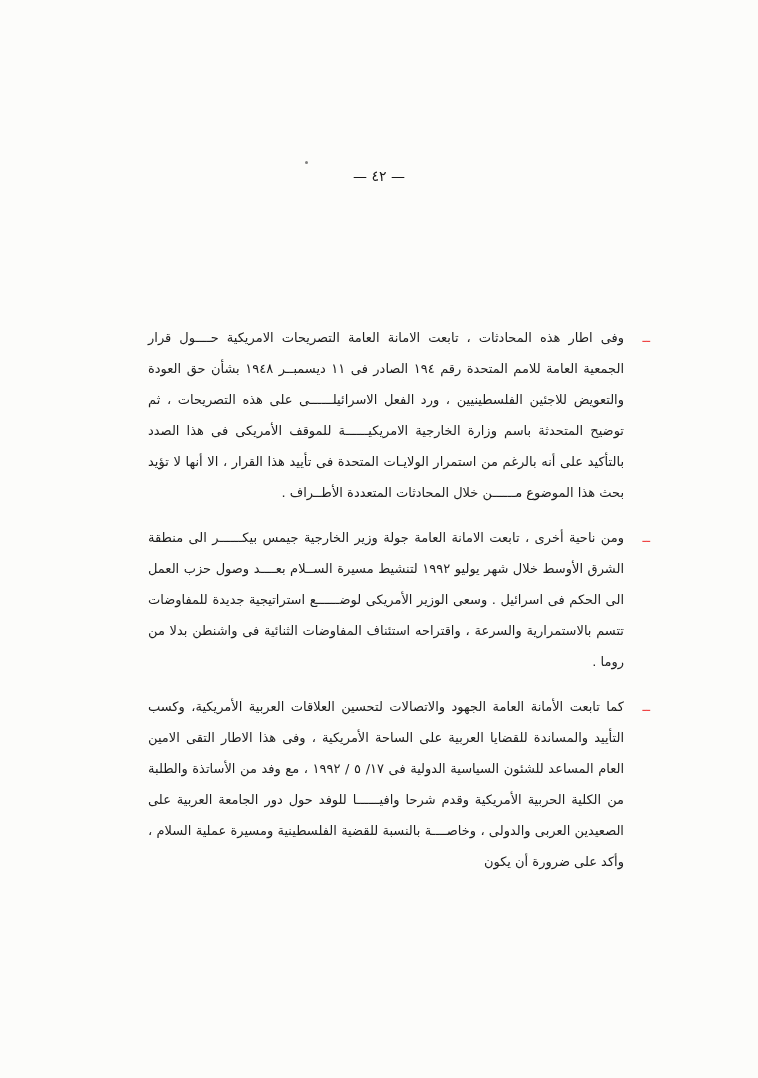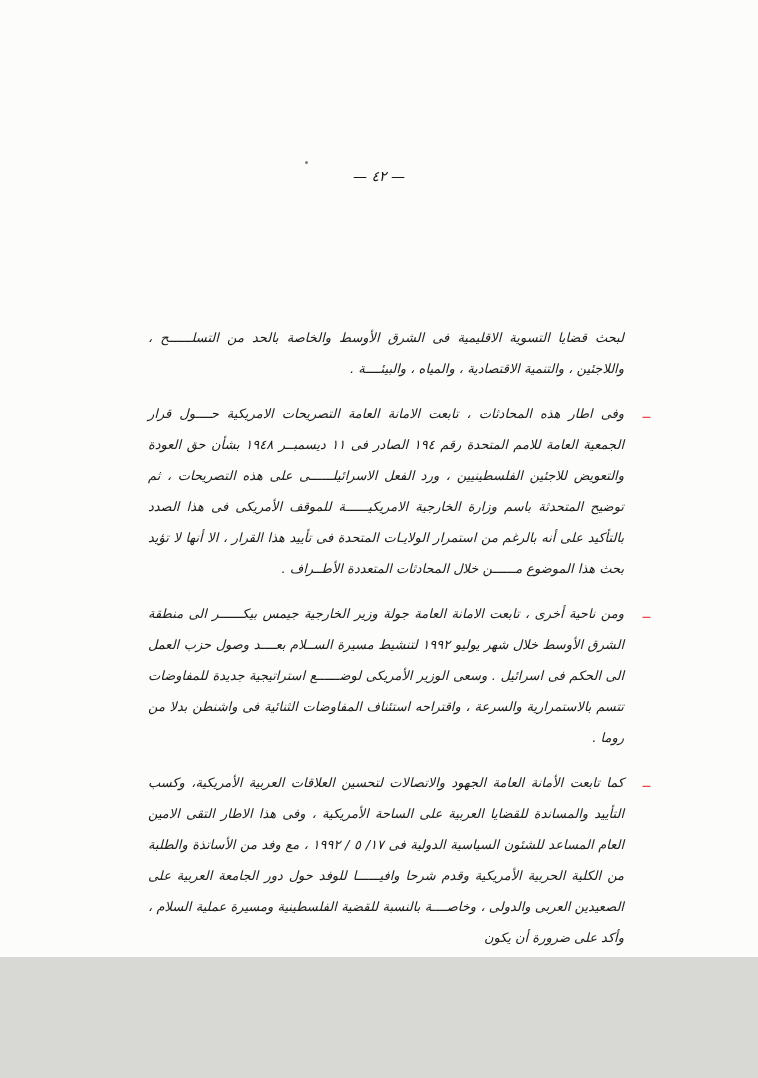--- a/index.html
+++ b/index.html
@@ -3,27 +3,26 @@
 <meta charset="utf-8">
 <style>
   html, body {
     margin: 0;
     padding: 0;
     background: #d8d8d4;
   }
   .page {
     position: relative;
     width: 758px;
-    height: 957px;
+    height: 1078px;
     margin: 0 auto;
     background: #fcfcfa;
     overflow: hidden;
     font-family: "DejaVu Sans", sans-serif;
     color: #1f1f1f;
-    font-style: italic;
   }
   .scan-speck {
     position: absolute;
     top: 161px;
     left: 305px;
     width: 3px;
     height: 3px;
     border-radius: 50%;
     background: #4a4a4a;
     opacity: 0.7;
@@ -70,24 +69,20 @@
 <body>
 
 <div class="page">
 
   <div class="scan-speck"></div>
 
   <div class="page-number">— ٤٢ —</div>
 
   <div class="doc-body">
 
-    <div class="para">
-      <span class="marker"></span>
-      <span class="ptext">لبحث قضايا التسوية الاقليمية فى الشرق الأوسط والخاصة بالحد من التسلــــــح ، واللاجئين ، والتنمية الاقتصادية ، والمياه ، والبيئــــة .</span>
-    </div>
 
     <div class="para">
       <span class="marker">ــ</span>
       <span class="ptext">وفى اطار هذه المحادثات ، تابعت الامانة العامة التصريحات الامريكية حــــول قرار الجمعية العامة للامم المتحدة رقم ١٩٤ الصادر فى ١١ ديسمبــر ١٩٤٨ بشأن حق العودة والتعويض للاجئين الفلسطينيين ، ورد الفعل الاسرائيلــــــى على هذه التصريحات ، ثم توضيح المتحدثة باسم وزارة الخارجية الامريكيــــــة للموقف الأمريكى فى هذا الصدد بالتأكيد على أنه بالرغم من استمرار الولايـات المتحدة فى تأييد هذا القرار ، الا أنها لا تؤيد بحث هذا الموضوع مــــــن خلال المحادثات المتعددة الأطــراف .</span>
     </div>
 
     <div class="para">
       <span class="marker">ــ</span>
       <span class="ptext">ومن ناحية أخرى ، تابعت الامانة العامة جولة وزير الخارجية جيمس بيكــــــر الى منطقة الشرق الأوسط خلال شهر يوليو ١٩٩٢ لتنشيط مسيرة الســلام بعــــد وصول حزب العمل الى الحكم فى اسرائيل . وسعى الوزير الأمريكى لوضــــــع استراتيجية جديدة للمفاوضات تتسم بالاستمرارية والسرعة ، واقتراحه استئناف المفاوضات الثنائية فى واشنطن بدلا من روما .</span>
     </div>

